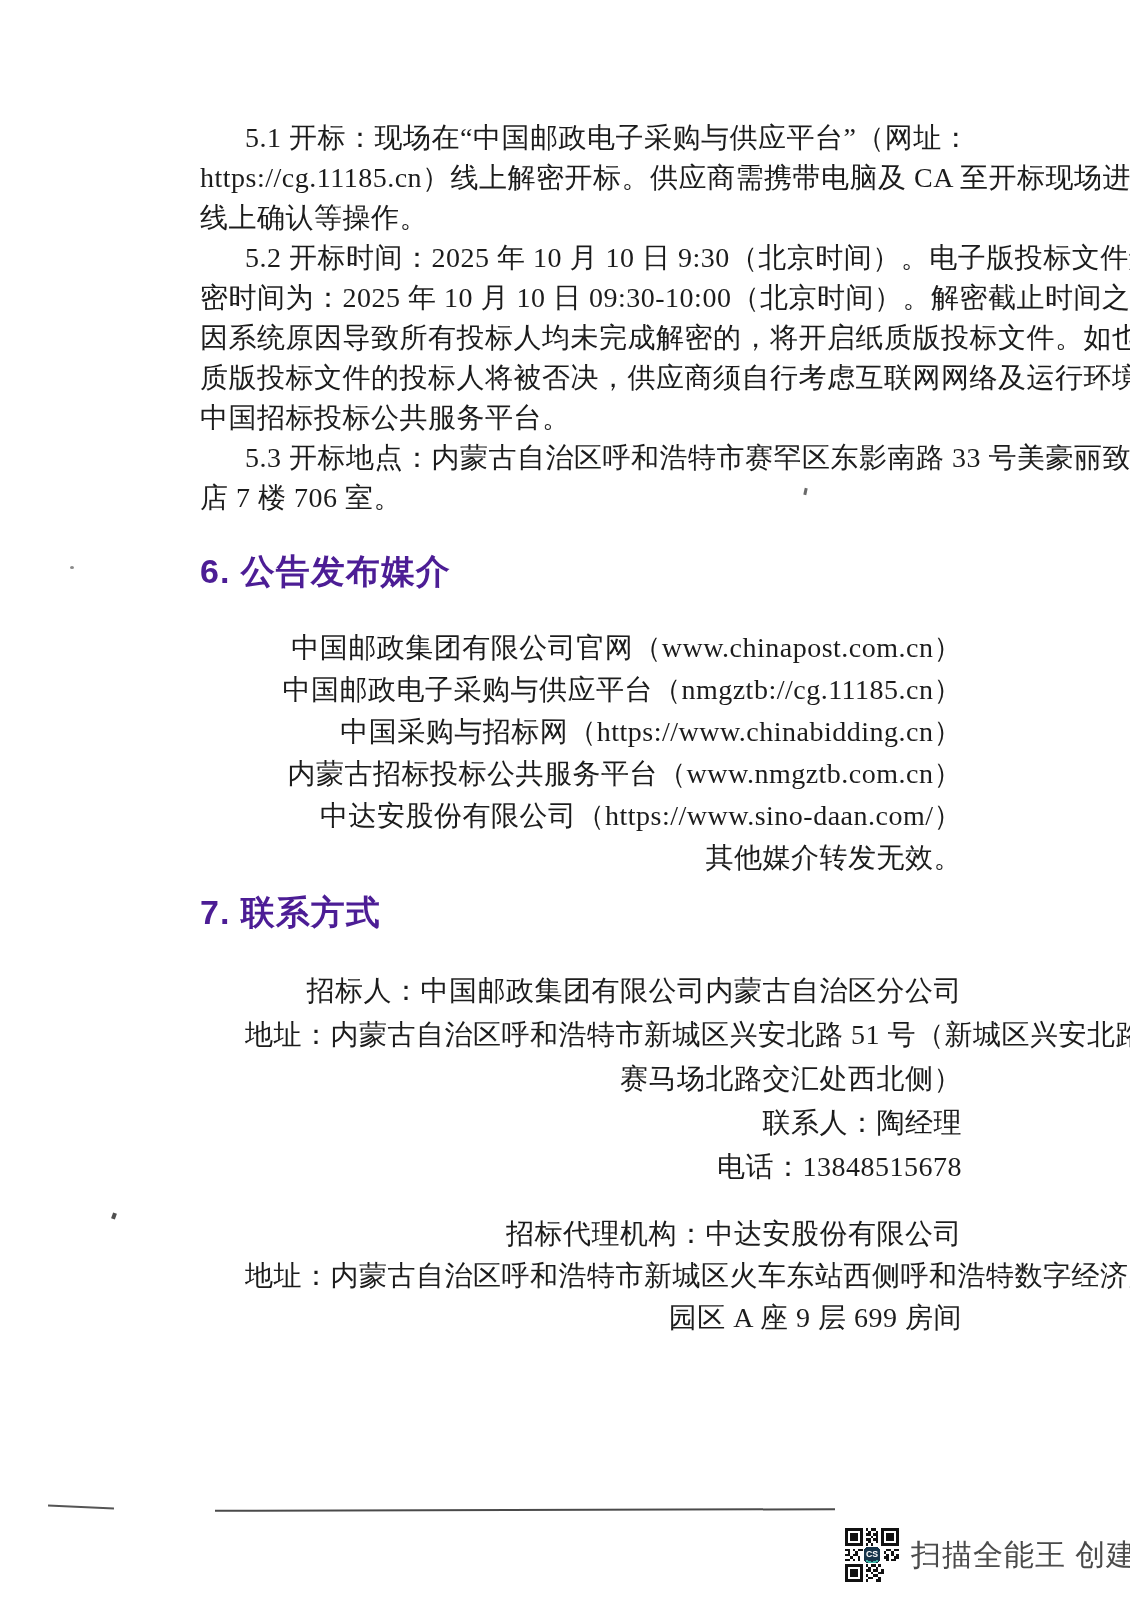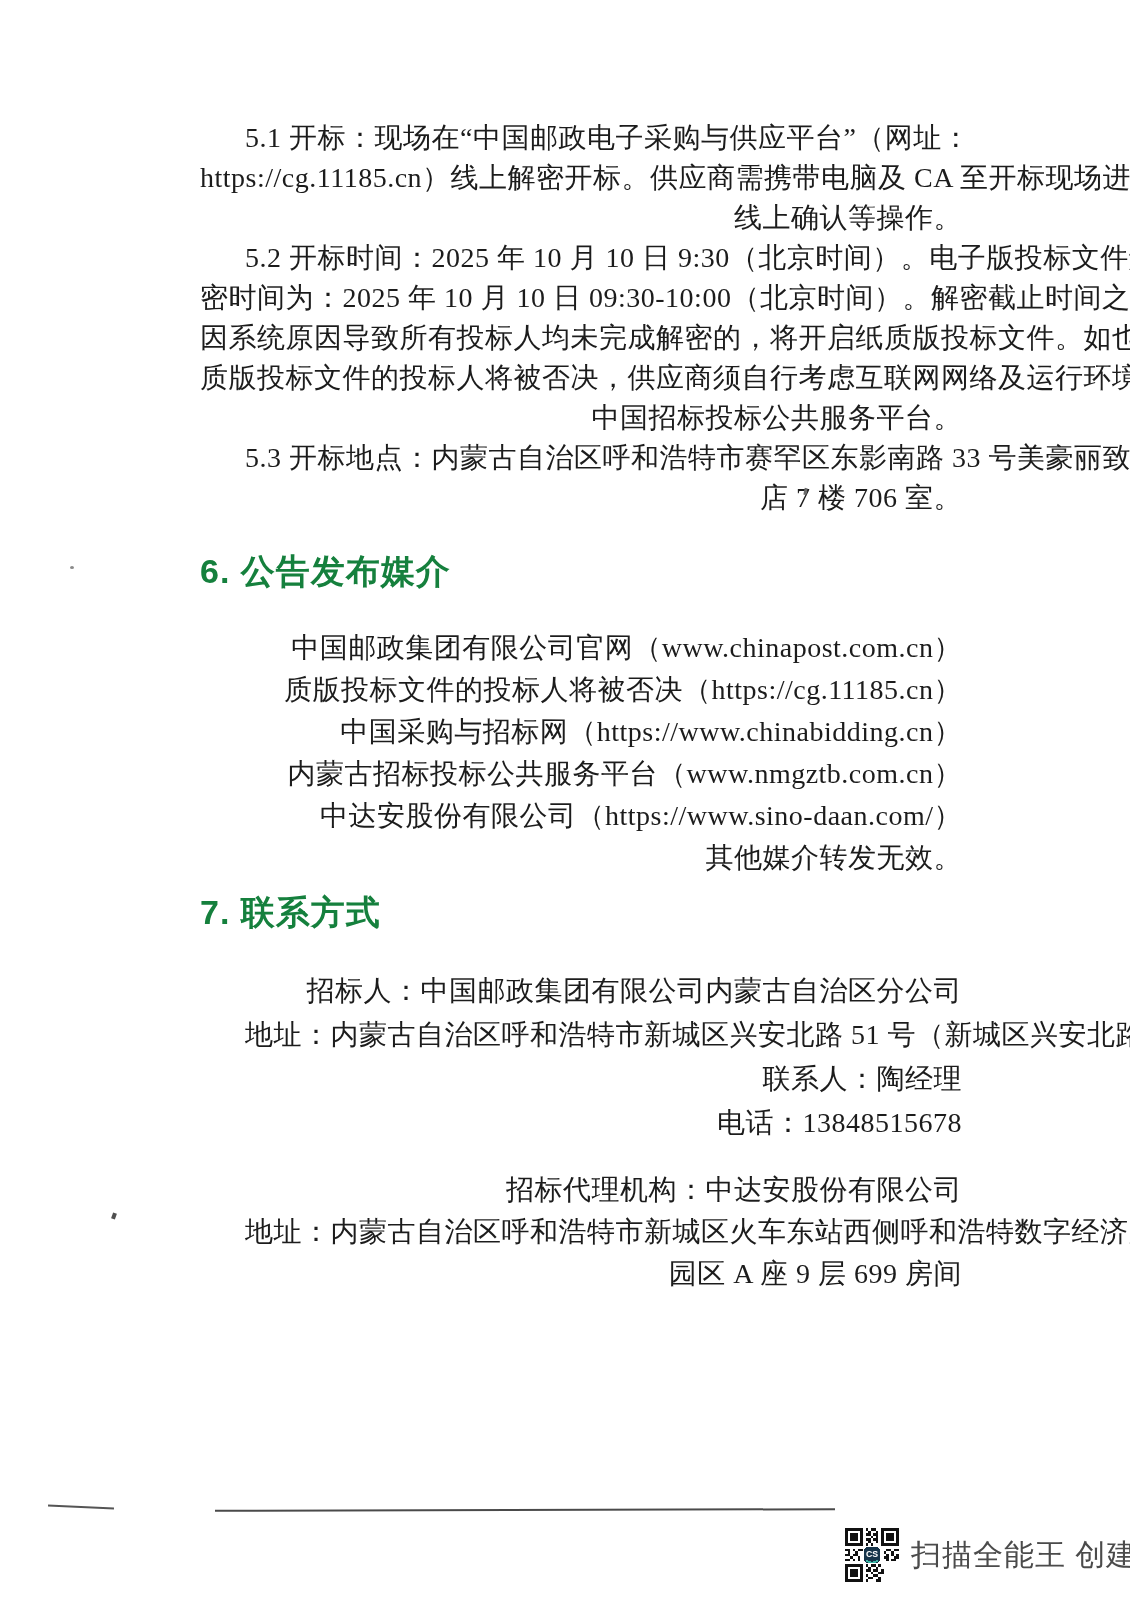--- a/index.html
+++ b/index.html
@@ -19,29 +19,29 @@
   }
   .line{
     font-size:28px;
     line-height:40px;
     height:40px;
     white-space:nowrap;
     font-weight:500;
     letter-spacing:0.5px;
   }
   .line.ind{ padding-left:45px; }
-  .sec5 .line{ height:40px;text-align:right; }
+  .sec5 .line{ height:40px; }
   .media .line, .contact .line{ height:42px; line-height:42px;text-align:right; }
   .contact2 .line{ height:42px; line-height:42px;text-align:right; }
   .heading{
     font-family:"Liberation Sans","DejaVu Sans",sans-serif;
     font-weight:700;
     font-size:34px;
     line-height:46px;
-    color:#15803d;
+    color:#4c1d95;
     letter-spacing:1px;
   }
   .h6{ margin-top:30px; }
   .media{ margin-top:33px; }
   .h7{ margin-top:10px; }
   .contact{ margin-top:34px; }
   .contact .line{ height:44px; line-height:44px; }
   .contact2{ margin-top:24px; }
 
   
@@ -97,40 +97,41 @@
 
         <div class="line">店 7 楼 706 室。</div>
       </section>
 
     <div class="heading h6">6. 公告发布媒介</div>
 
     <section class="media">
 
         <div class="line ind">中国邮政集团有限公司官网（www.chinapost.com.cn）</div>
 
-        <div class="line ind">质版投标文件的投标人将被否决（https://cg.11185.cn）</div>
+        <div class="line ind">中国邮政电子采购与供应平台（nmgztb://cg.11185.cn）</div>
 
         <div class="line ind">中国采购与招标网（https://www.chinabidding.cn）</div>
 
         <div class="line ind">内蒙古招标投标公共服务平台（www.nmgztb.com.cn）</div>
 
 
         <div class="line ind">中达安股份有限公司（https://www.sino-daan.com/）</div>
 
         <div class="line ind">其他媒介转发无效。</div>
       </section>
 
     <div class="heading h7">7. 联系方式</div>
 
     <section class="contact">
 
         <div class="line ind">招标人：中国邮政集团有限公司内蒙古自治区分公司</div>
 
         <div class="line ind">地址：内蒙古自治区呼和浩特市新城区兴安北路 51 号（新城区兴安北路与</div>
 
+        <div class="line">赛马场北路交汇处西北侧）</div>
 
         <div class="line ind">联系人：陶经理</div>
 
         <div class="line ind">电话：13848515678</div>
       </section>
 
     <section class="contact2">
 
         <div class="line ind">招标代理机构：中达安股份有限公司</div>
 

